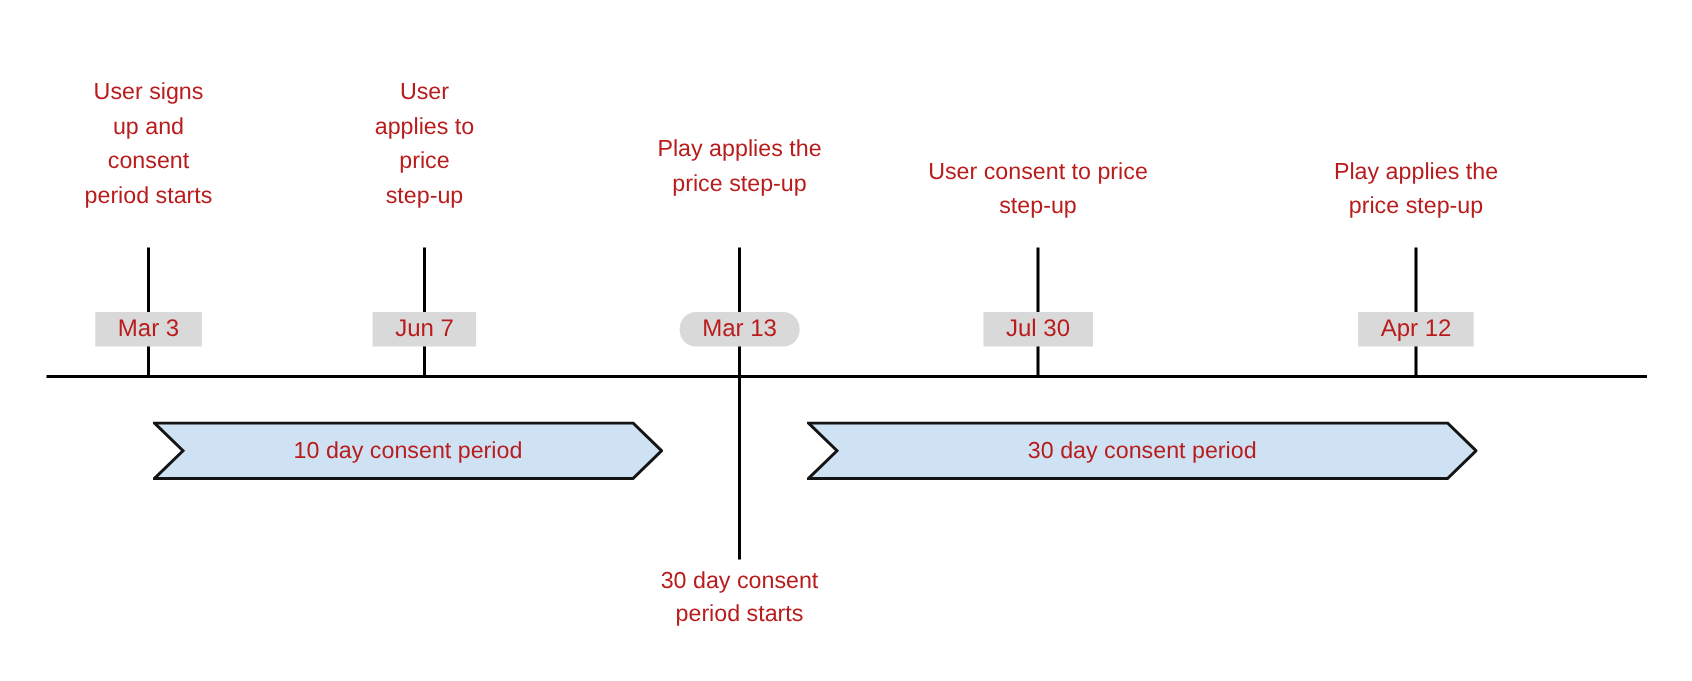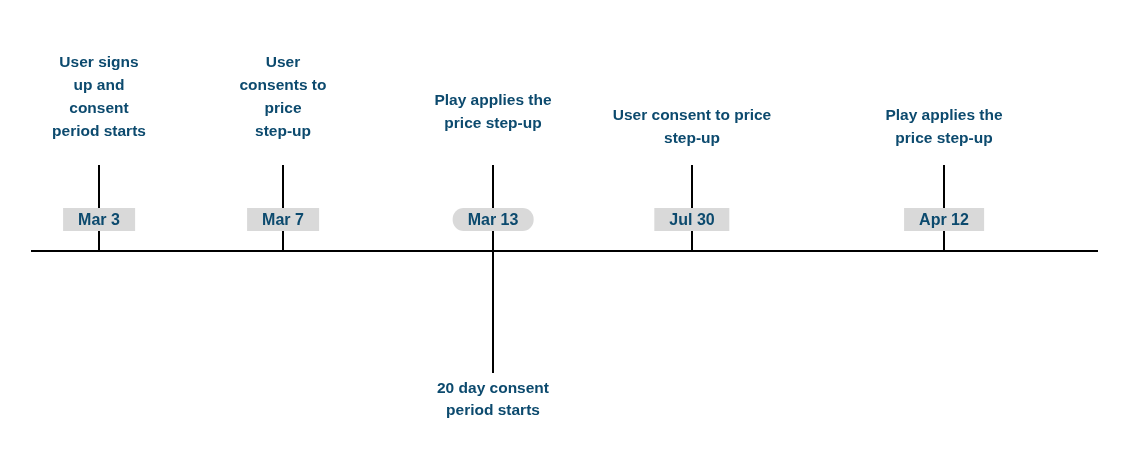--- a/index.html
+++ b/index.html
@@ -5,24 +5,23 @@
   html, body {
     margin: 0;
     padding: 0;
     background: #ffffff;
   }
   .canvas {
     position: relative;
     width: 1128px;
     height: 454px;
     background: #ffffff;
-    color: #0c4a6e;
+    color: #b91c1c;
     font-family: "Liberation Sans", sans-serif;
     overflow: hidden;
-    font-weight: bold;
   }
   .event-label {
     position: absolute;
     width: 240px;
     text-align: center;
     font-size: 15.5px;
     line-height: 23px;
     white-space: pre-line;
   }
   .tick {
@@ -76,42 +75,54 @@
 </head>
 <body>
 
 <div class="canvas">
 
   <div class="event-label" style="left:-21px; top:50px;">User signs
 up and
 consent
 period starts</div>
   <div class="event-label" style="left:163px; top:50px;">User
-consents to
+applies to
 price
 step-up</div>
   <div class="event-label" style="left:373px; top:88px;">Play applies the
 price step-up</div>
   <div class="event-label" style="left:572px; top:103px;">User consent to price
 step-up</div>
   <div class="event-label" style="left:824px; top:103px;">Play applies the
 price step-up</div>
 
   <div class="tick" style="left:98px;  top:165px; height:86px;"></div>
   <div class="tick" style="left:282px; top:165px; height:86px;"></div>
   <div class="tick" style="left:492px; top:165px; height:208px;"></div>
   <div class="tick" style="left:691px; top:165px; height:86px;"></div>
   <div class="tick" style="left:943px; top:165px; height:86px;"></div>
 
   <div class="axis" style="left:31px; top:250px; width:1067px;"></div>
 
   <div class="date-badge" style="left:99px;  top:208px;">Mar 3</div>
-  <div class="date-badge" style="left:283px; top:208px;">Mar 7</div>
+  <div class="date-badge" style="left:283px; top:208px;">Jun 7</div>
   <div class="date-badge" style="left:493px; top:208px;border-radius:11px;">Mar 13</div>
   <div class="date-badge" style="left:692px; top:208px;">Jul 30</div>
   <div class="date-badge" style="left:944px; top:208px;text-align:center;">Apr 12</div>
 
+  <div class="banner" style="left:102px; top:281px; width:340px; height:39px;">
+    <svg width="340" height="39" viewBox="0 0 340 39">
+      <polygon points="1,1 320,1 339,19.5 320,38 1,38 20,19.5"></polygon>
+    </svg>
+    <div class="banner-label">10 day consent period</div>
+  </div>
 
+  <div class="banner" style="left:538px; top:281px; width:447px; height:39px;">
+    <svg width="447" height="39" viewBox="0 0 447 39">
+      <polygon points="1,1 427,1 446,19.5 427,38 1,38 20,19.5"></polygon>
+    </svg>
+    <div class="banner-label">30 day consent period</div>
+  </div>
 
-  <div class="annotation" style="left:373px; top:377px;">20 day consent
+  <div class="annotation" style="left:373px; top:377px;">30 day consent
 period starts</div>
 
 </div>
 
 </body></html>

